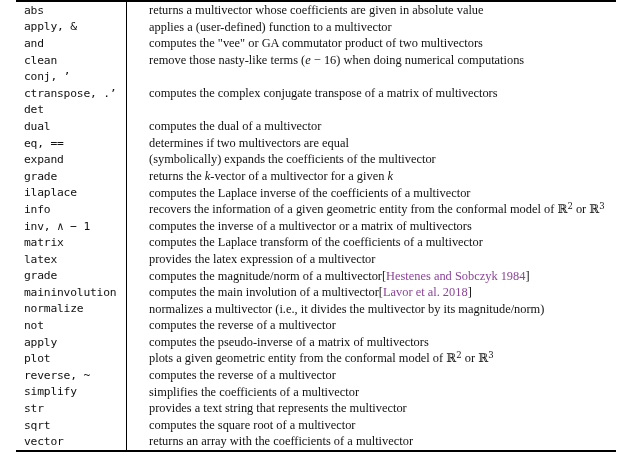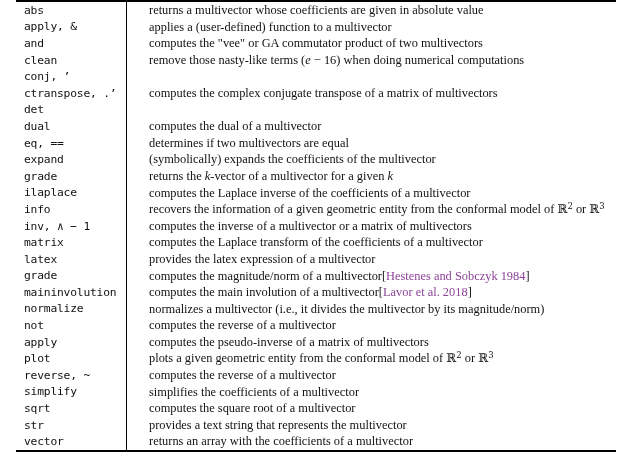--- a/index.html
+++ b/index.html
@@ -125,25 +125,25 @@
       </div>
       <div class="row">
         <div class="cell-left">reverse, ~</div>
         <div class="cell-right"><span>computes the reverse of a multivector</span></div>
       </div>
       <div class="row">
         <div class="cell-left">simplify</div>
         <div class="cell-right"><span>simplifies the coefficients of a multivector</span></div>
       </div>
       <div class="row">
+        <div class="cell-left">str</div>
+        <div class="cell-right"><span>provides a text string that represents the multivector</span></div>
+      </div>
+      <div class="row">
         <div class="cell-left">sqrt</div>
         <div class="cell-right"><span>computes the square root of a multivector</span></div>
-      </div>
-      <div class="row">
-        <div class="cell-left">str</div>
-        <div class="cell-right"><span>provides a text string that represents the multivector</span></div>
       </div>
       <div class="row">
         <div class="cell-left">vector</div>
         <div class="cell-right"><span>returns an array with the coefficients of a multivector</span></div>
       </div>
     </div>
 </div>
 
 </body></html>

